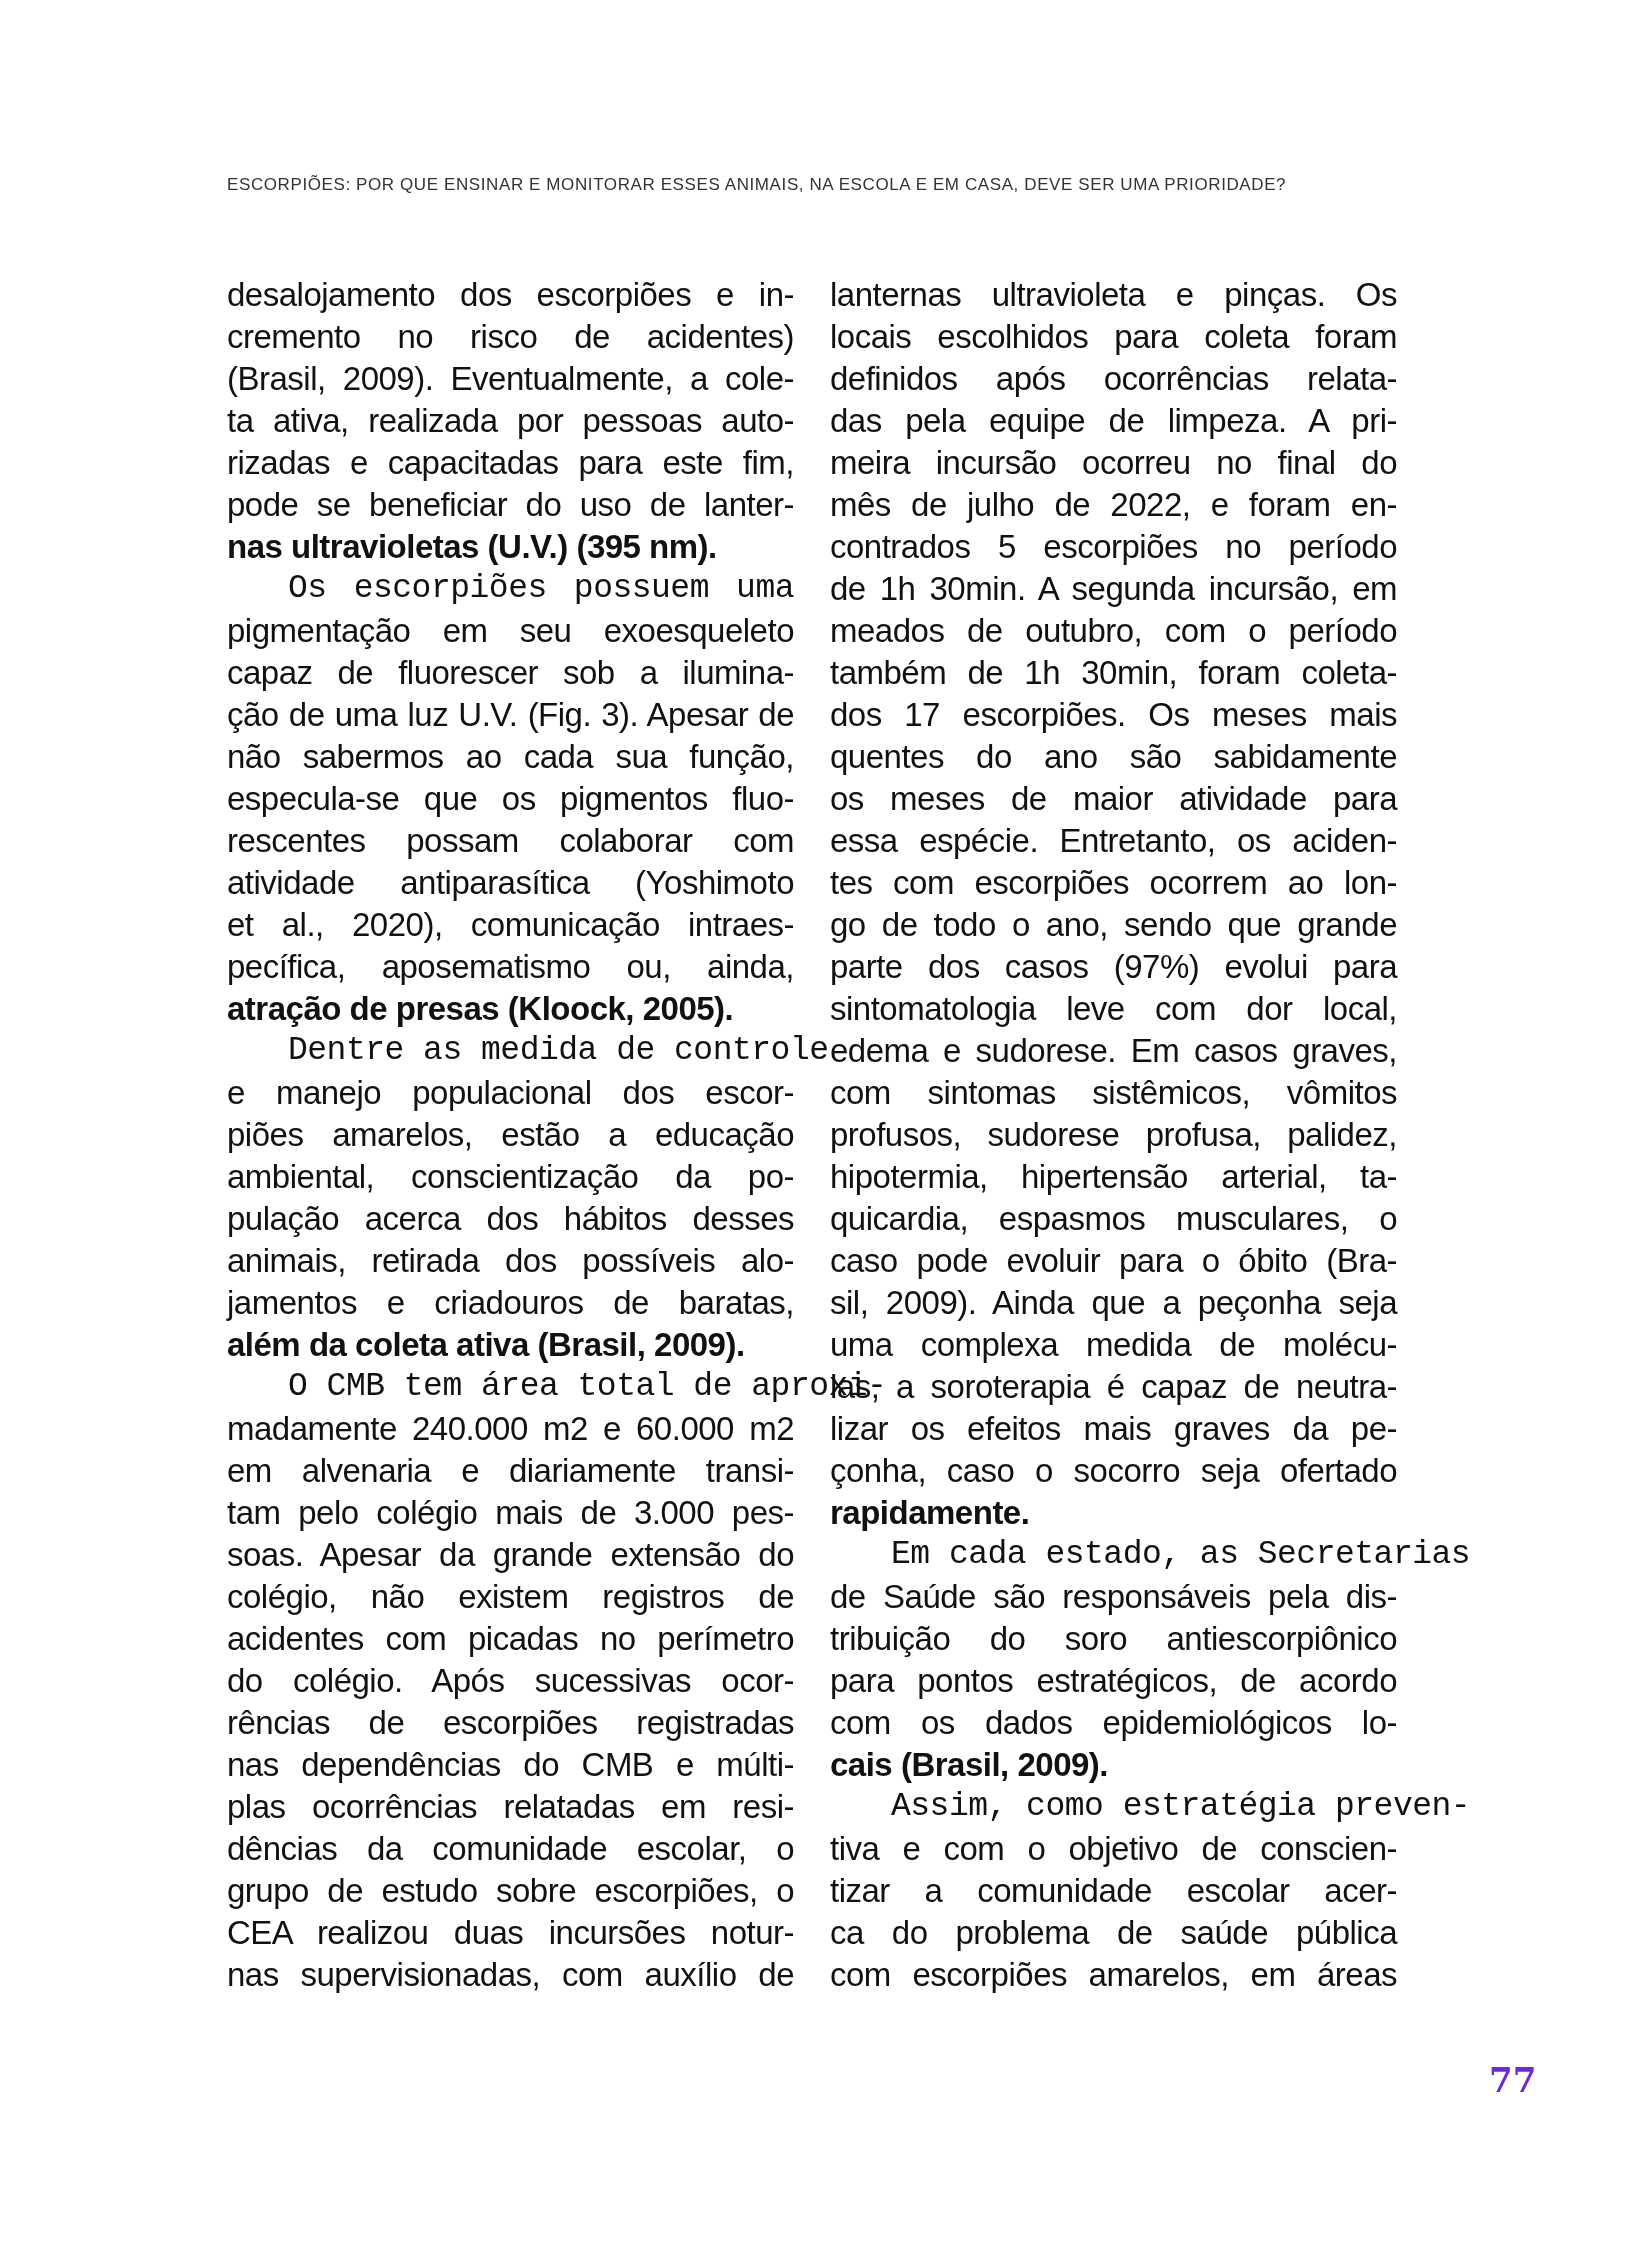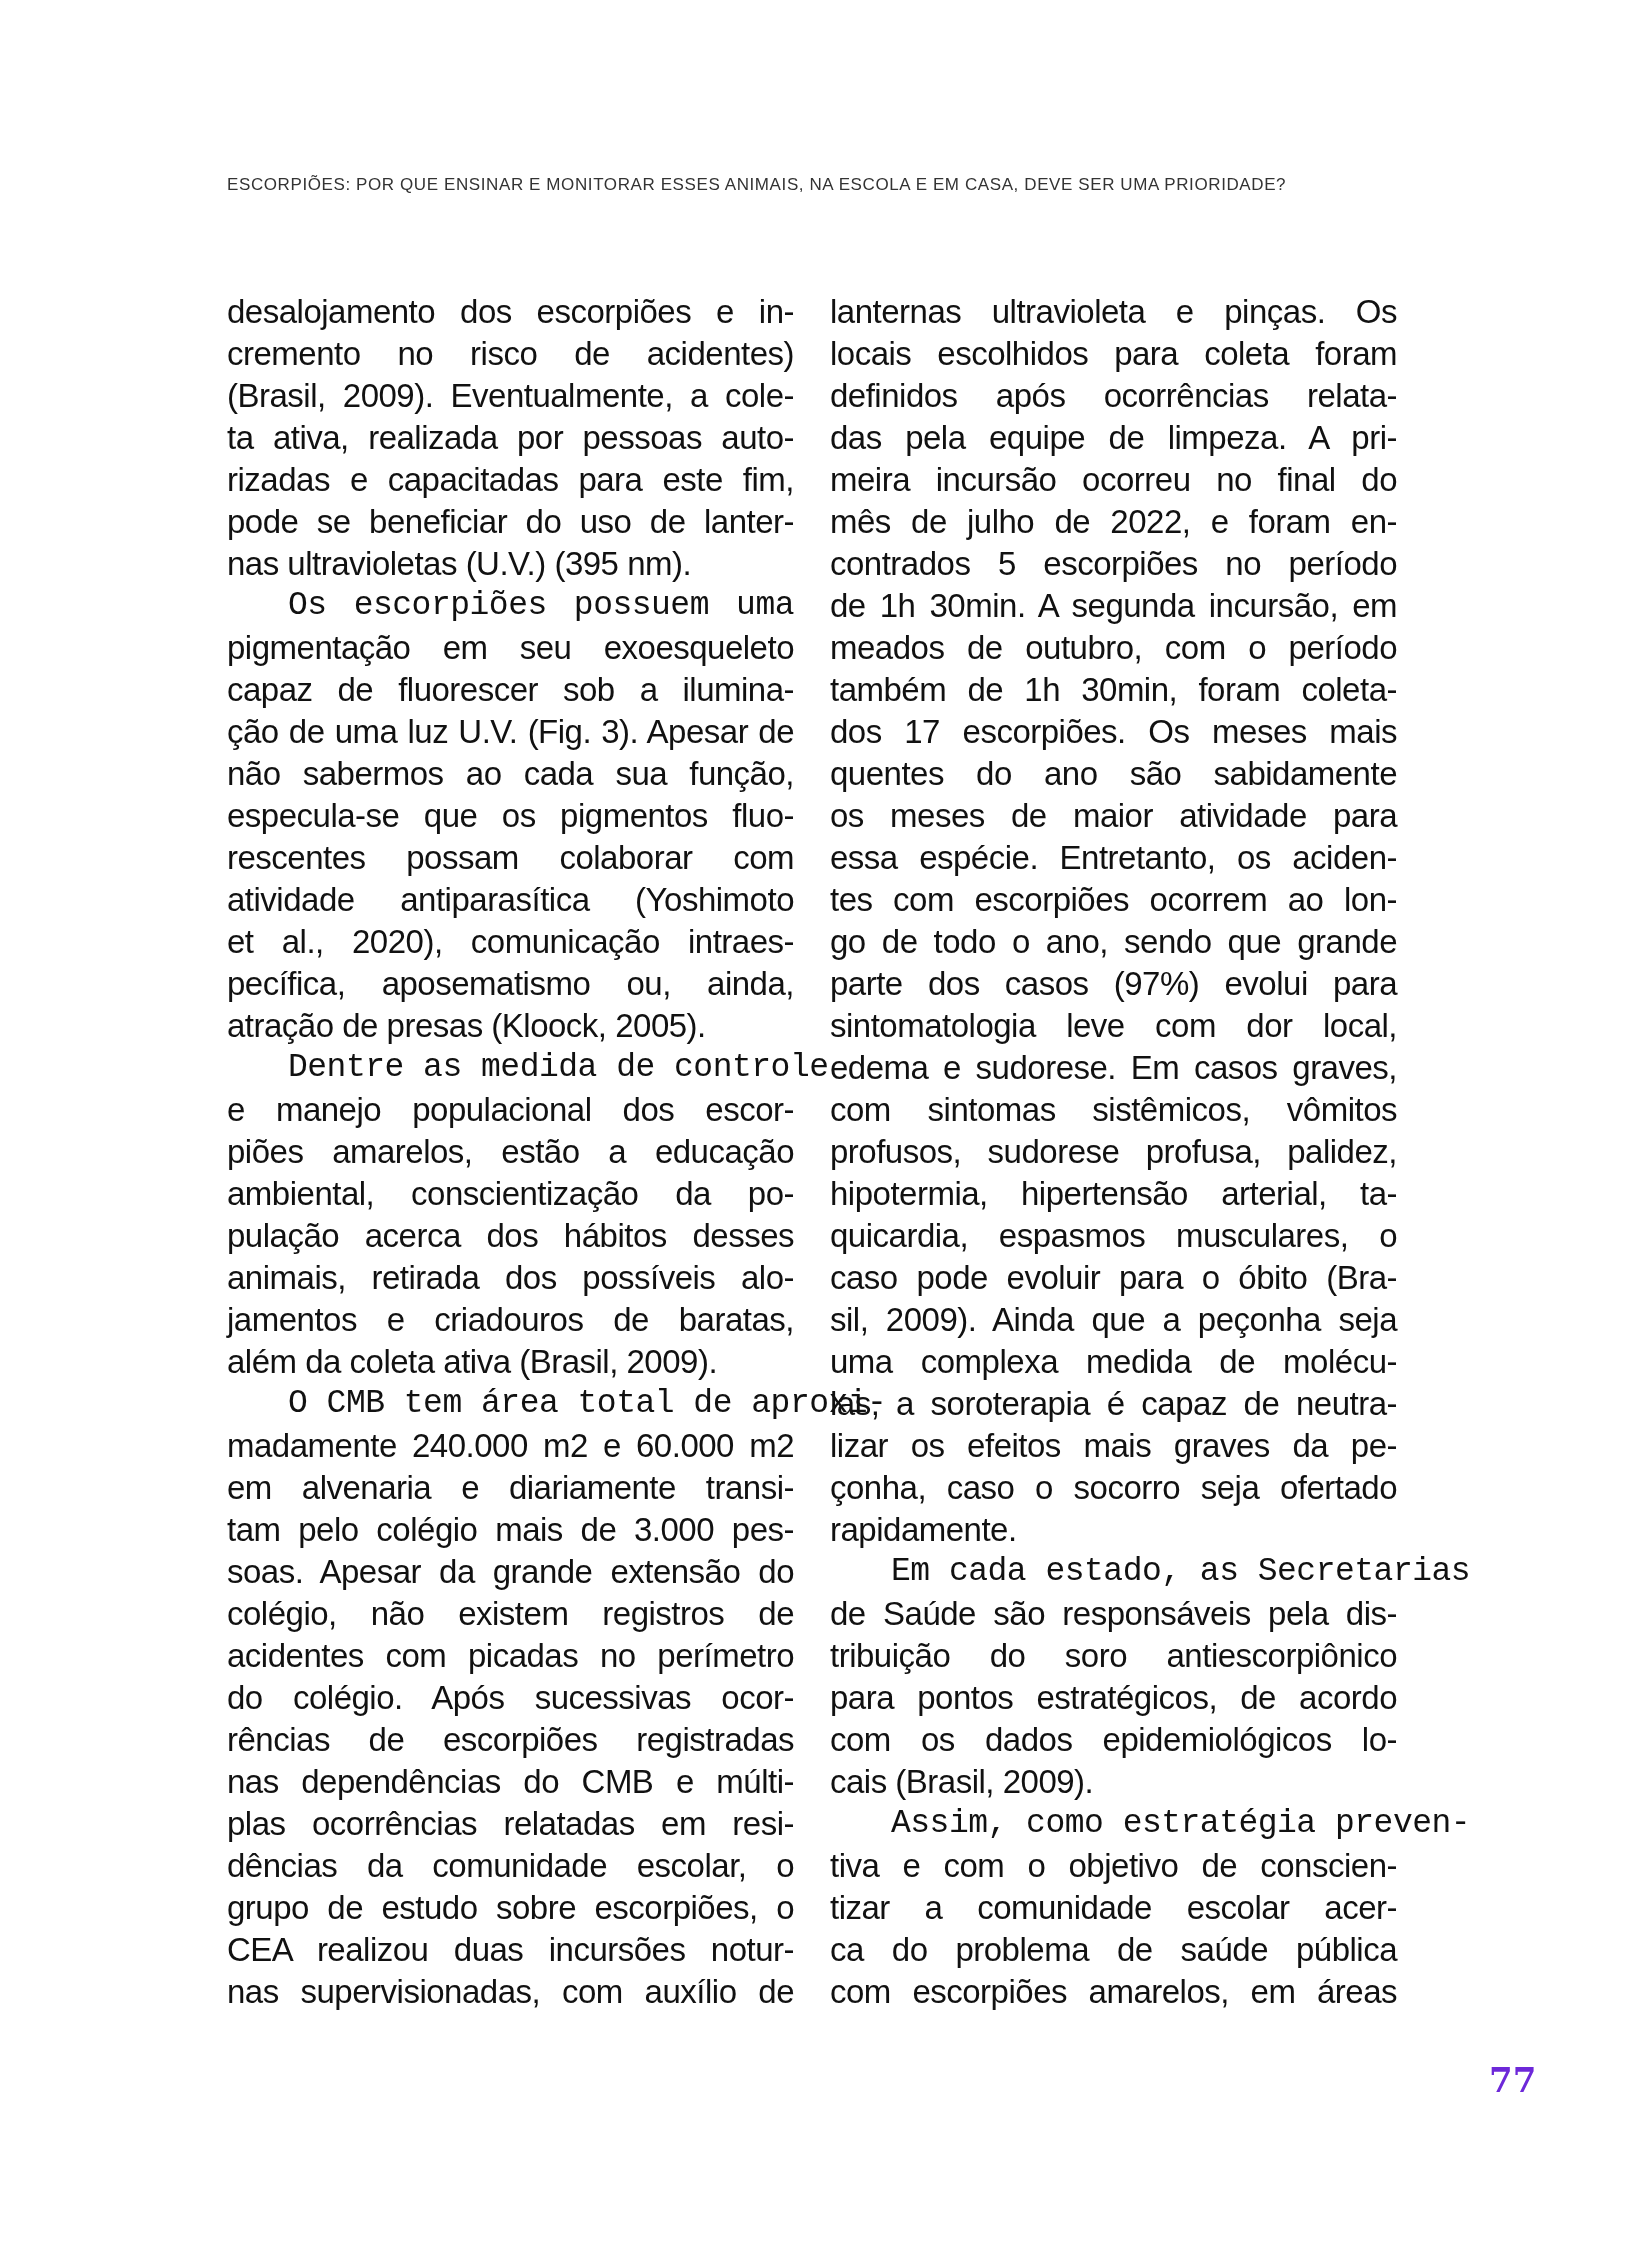--- a/index.html
+++ b/index.html
@@ -5,26 +5,26 @@
   html, body { margin: 0; padding: 0; background: #ffffff; }
   body { width: 1628px; height: 2261px; position: relative; overflow: hidden; color: #111111; }
   .running-header {
     position: absolute; left: 227px; top: 175px; width: 1176px;
     font-family: "Liberation Sans", sans-serif; font-size: 17px; letter-spacing: 0.6px;
     color: #333333; white-space: nowrap; text-align: left;
   }
   .column {
     position: absolute; top: 274px; width: 567px;
     font-family: "Liberation Sans", sans-serif; font-size: 33px; line-height: 42px;
-    text-align: justify; hyphens: manual; letter-spacing: -0.5px; margin-top: 17px;
+    text-align: justify; hyphens: manual; letter-spacing: -0.5px;
   }
   .col-left { left: 227px; }
   .col-right { left: 830px; }
   .line { display: block; text-align: justify; text-align-last: justify; white-space: nowrap; overflow: visible; }
-  .line.last { text-align-last: left; }
+  .line.last { text-align-last: left; font-weight: bold; }
   .line.indent { padding-left: 61px; font-family: Liberation Mono, monospace; }
   .page-number {
     position: absolute; left: 1489px; top: 2060px;
     font-family: "DejaVu Serif", serif; font-weight: bold; font-size: 34px; color: #6d28d9;
   }
 </style>
 </head>
 <body>
 
 <div class="running-header">ESCORPIÕES: POR QUE ENSINAR E MONITORAR ESSES ANIMAIS, NA ESCOLA E EM CASA, DEVE SER UMA PRIORIDADE?</div>

